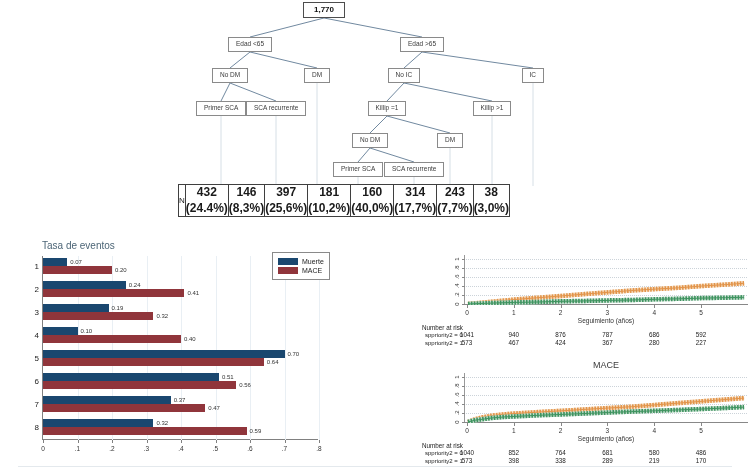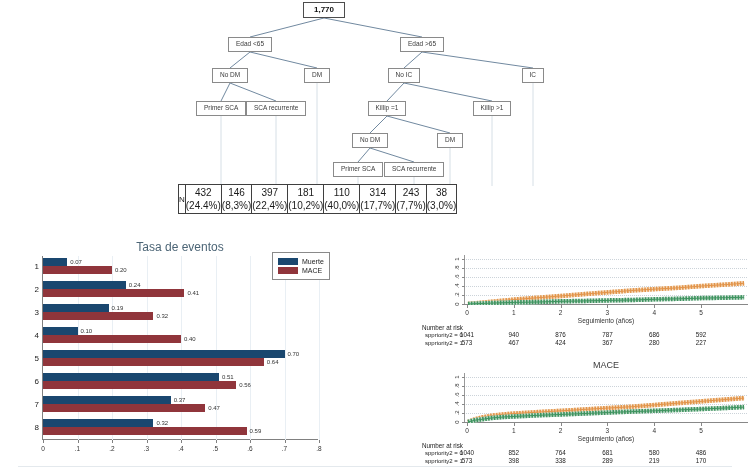--- a/index.html
+++ b/index.html
@@ -14,25 +14,25 @@
 .tnode { position:absolute; border:1px solid #8a8a8a; background:#fff; color:#3a3a3a;
   font-size:6.5px; line-height:1; padding:3px 7px; white-space:nowrap; z-index:2; }
 .tnode.troot { font-weight:bold; font-size:8px; color:#111; border-color:#4d4d4d; padding:3px 10px; }
 
 
 #cluster-table { position:absolute; left:178px; top:184px; border-collapse:collapse; background:#fff; z-index:2; }
 #cluster-table td { border:1px solid #3f3f3f; text-align:center; vertical-align:middle; color:#1a1a1a; }
 .tc-head { width:40px; height:15px; font-weight:bold; font-size:8.5px; }
 .tc-cluster { width:44px; font-weight:bold; font-size:8.5px; }
 .tc-nlabel { font-size:8px; height:29px; }
-.tc-n { font-size:10px; line-height:1.3; }
+.tc-n { font-size:12px; line-height:1.3;font-weight:bold; }
 
 
 #bar-chart { position:absolute; left:8px; top:236px; width:322px; height:232px; }
-.bc-title { position:absolute; left:34px; top:4px; width:276px; text-align:center; font-size:12px; color:#4c6576; }
+.bc-title { position:absolute; left:34px; top:4px; width:276px; font-size:10px; color:#4c6576; }
 #bar-plot { position:absolute; left:34px; top:20px; width:276px; height:184px;
   border-left:1px solid #808080; border-bottom:1px solid #808080; }
 .bar-grid { position:absolute; top:0; height:184px; width:1px; background:#e9eff4; }
 .bar { position:absolute; left:0; height:8px; }
 .bar-val { position:absolute; font-size:6px; color:#333; line-height:1; white-space:nowrap; }
 .bar-cat { position:absolute; left:-13px; width:9px; text-align:right; font-size:8px; color:#222; line-height:1; }
 .bar-xtick { position:absolute; top:184px; width:1px; height:3px; background:#808080; }
 .bar-xlab { position:absolute; top:189px; width:16px; margin-left:-8px; text-align:center; font-size:6.5px; color:#333; }
 #bar-legend { position:absolute; left:264px; top:16px; border:1px solid #8a8a8a; background:#fff; padding:3px 5px; z-index:3; }
 .lg-row { display:flex; align-items:center; margin:2px 0; }
@@ -111,28 +111,28 @@
           <td class="tc-n">
             <div>432</div>
             <div>(24.4%)</div>
           </td>
           <td class="tc-n">
             <div>146</div>
             <div>(8,3%)</div>
           </td>
           <td class="tc-n">
             <div>397</div>
-            <div>(22,4%)</div>
+            <div>(25,6%)</div>
           </td>
           <td class="tc-n">
             <div>181</div>
             <div>(10,2%)</div>
           </td>
           <td class="tc-n">
-            <div>110</div>
+            <div>160</div>
             <div>(40,0%)</div>
           </td>
           <td class="tc-n">
             <div>314</div>
             <div>(17,7%)</div>
           </td>
           <td class="tc-n">
             <div>243</div>
             <div>(7,7%)</div>
           </td>

